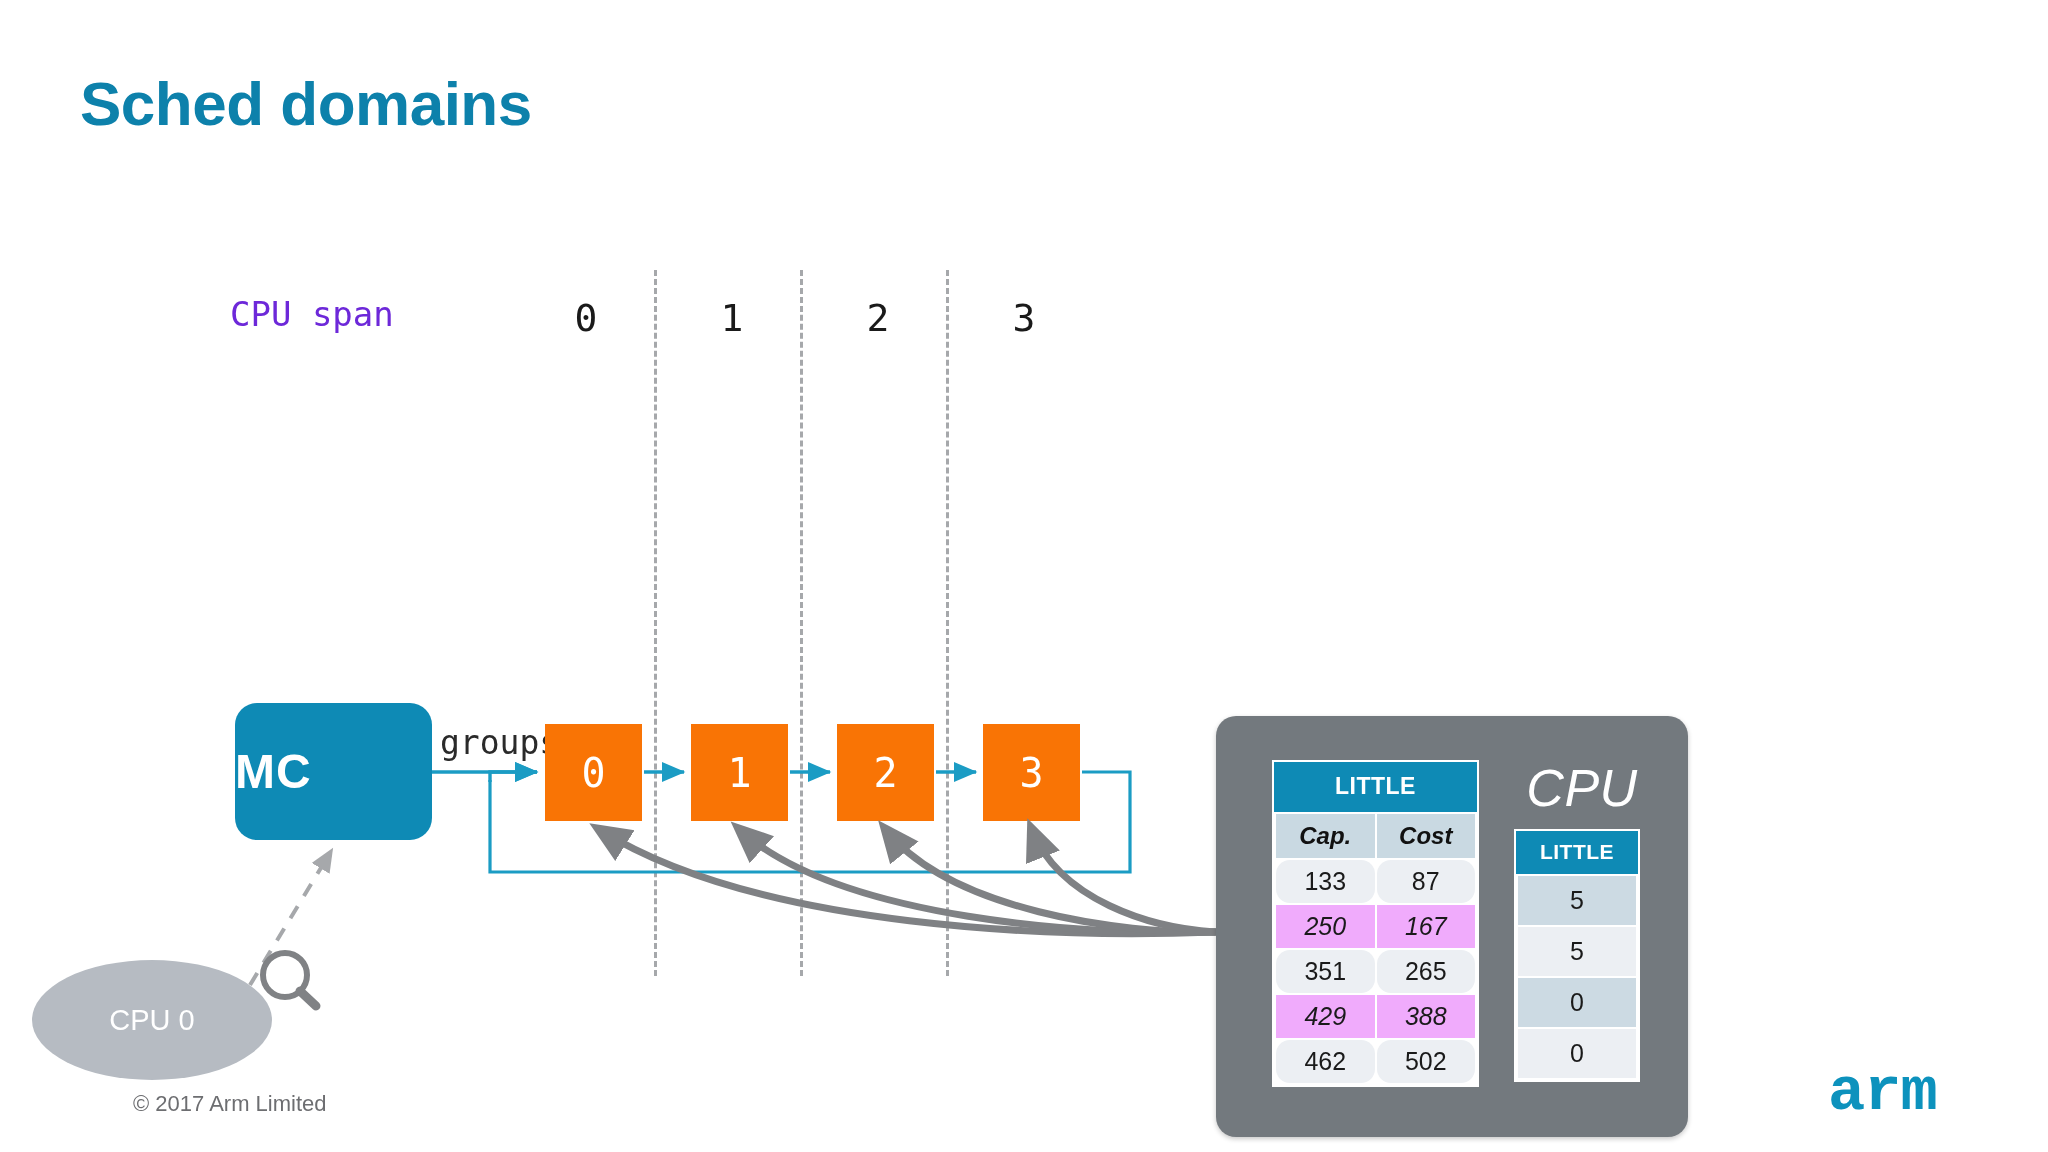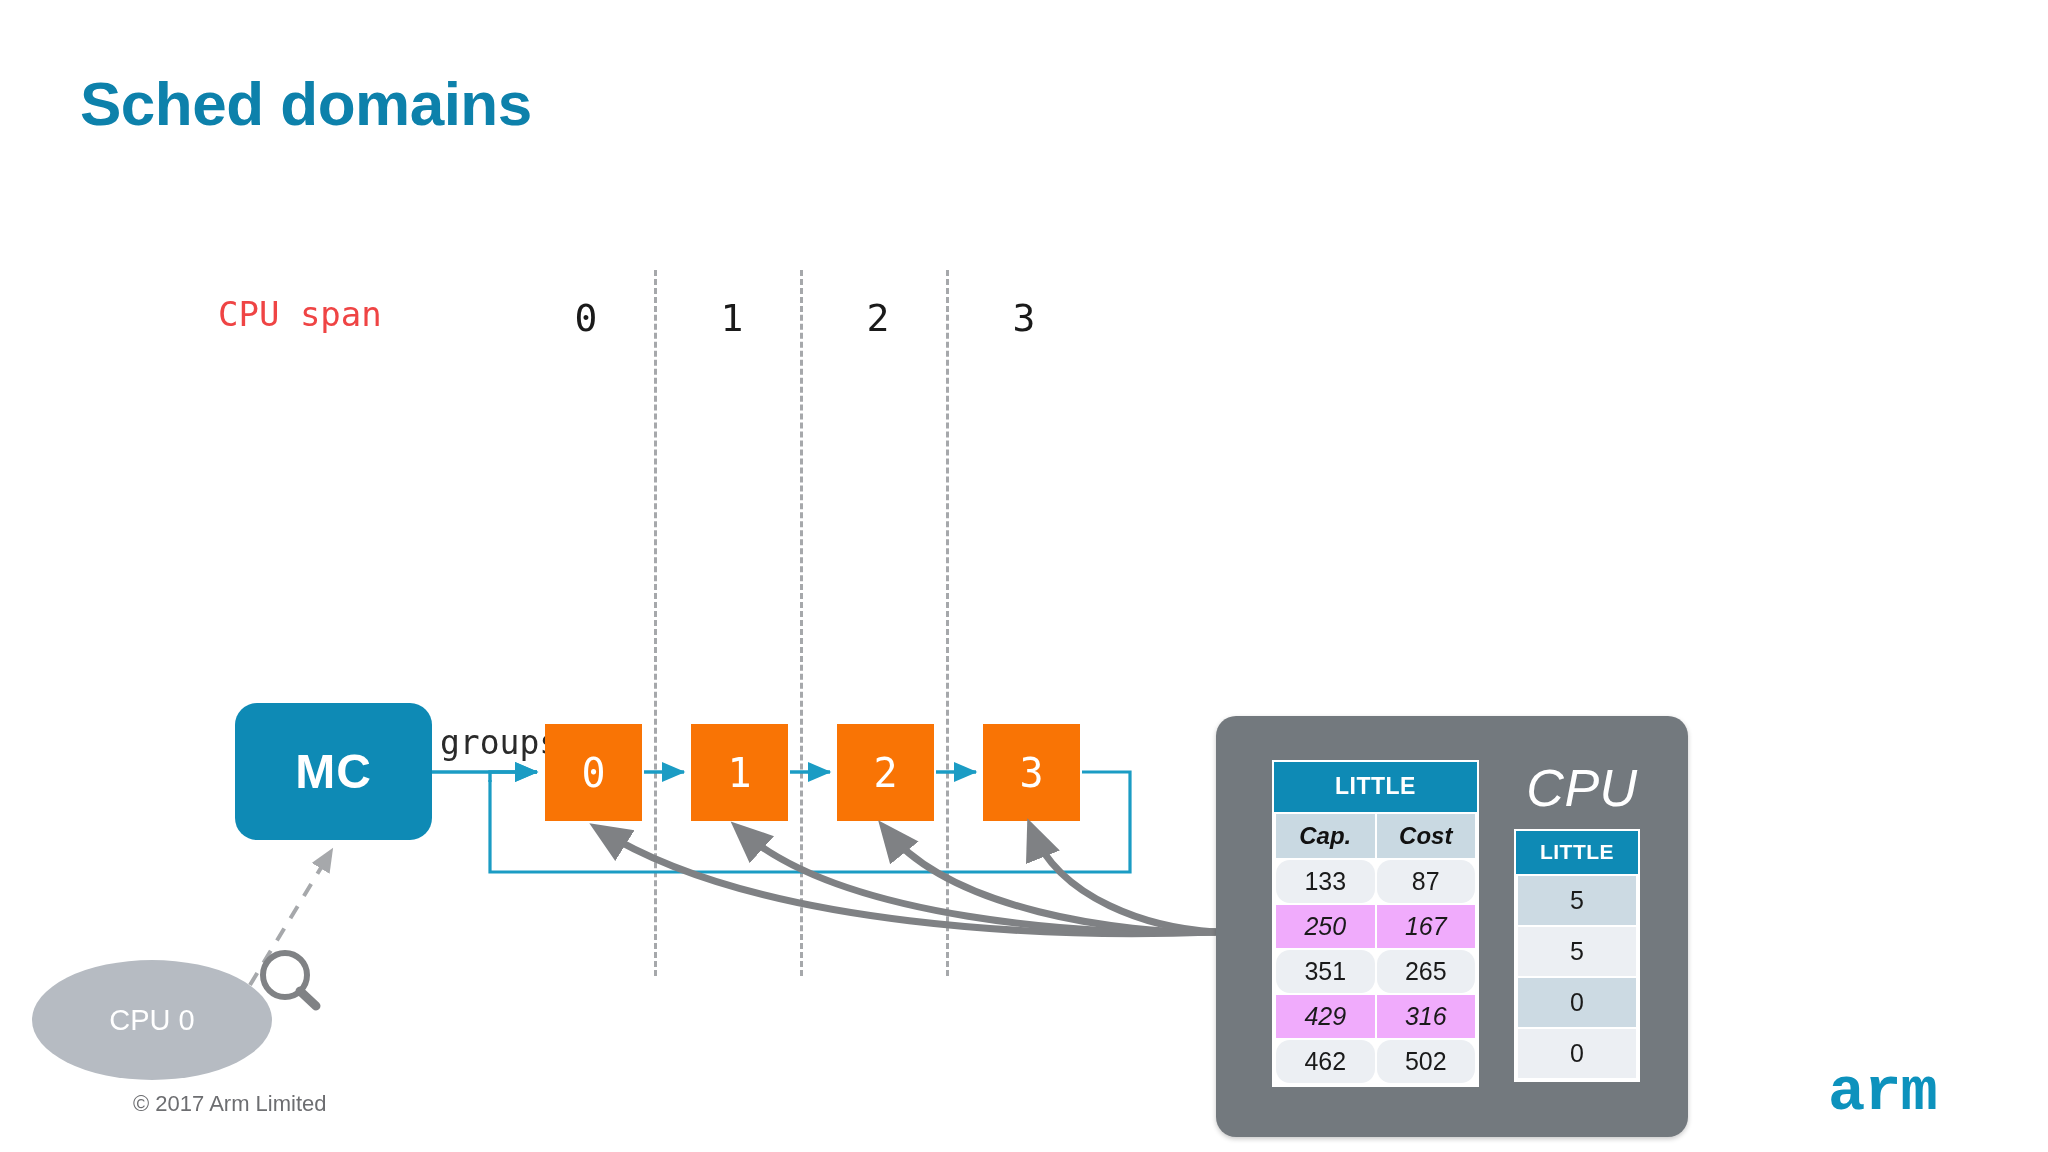--- a/index.html
+++ b/index.html
@@ -26,25 +26,25 @@
     font-size: 62px;
     font-weight: bold;
     color: #0d81ab;
     letter-spacing: -0.5px;
     white-space: nowrap;
   }
 
   
   #cpu-span-label {
     position: absolute;
-    left: 218px;
+    left: 230px;
     top: 294px;
     font-family: "DejaVu Sans Mono", monospace;
     font-size: 34px;
-    color: #ef4444;
+    color: #6d28d9;
     white-space: nowrap;
   }
 
   
   .cpu-index {
     position: absolute;
     top: 296px;
     width: 60px;
     text-align: center;
     font-family: "DejaVu Sans Mono", monospace;
@@ -65,21 +65,21 @@
   #mc-box {
     position: absolute;
     left: 235px;
     top: 703px;
     width: 197px;
     height: 137px;
     background: #0e8ab5;
     border-radius: 22px;
     display: flex;
     align-items: center;
-    justify-content: center;
+    justify-content: flex-start;
     color: #ffffff;
     font-size: 48px;
     font-weight: bold;
     letter-spacing: 1px;
   }
 
   
   #groups-label {
     position: absolute;
     left: 440px;
@@ -346,21 +346,21 @@
           <tr class="row-even">
             <td>250</td>
             <td>167</td>
           </tr>
           <tr class="row-odd">
             <td>351</td>
             <td>265</td>
           </tr>
           <tr class="row-even">
             <td>429</td>
-            <td>316</td>
+            <td>388</td>
           </tr>
           <tr class="row-odd">
             <td>462</td>
             <td>502</td>
           </tr>
         </tbody>
       </table>
     </div>
 
     <div id="panel-cpu-label">CPU</div>

